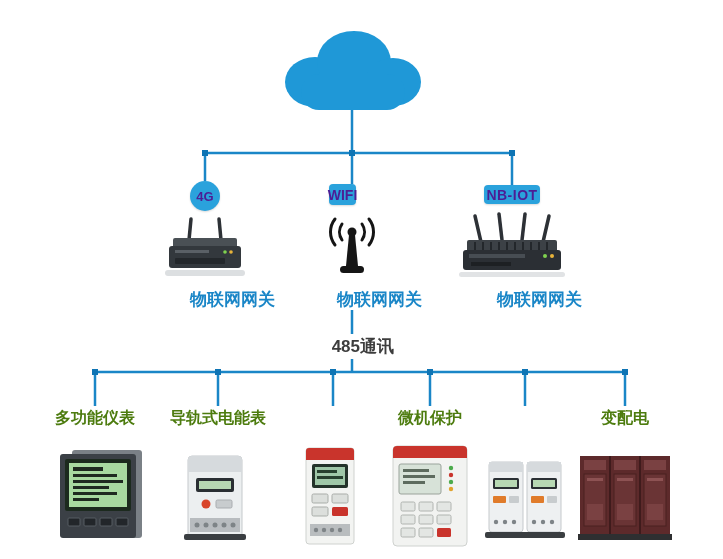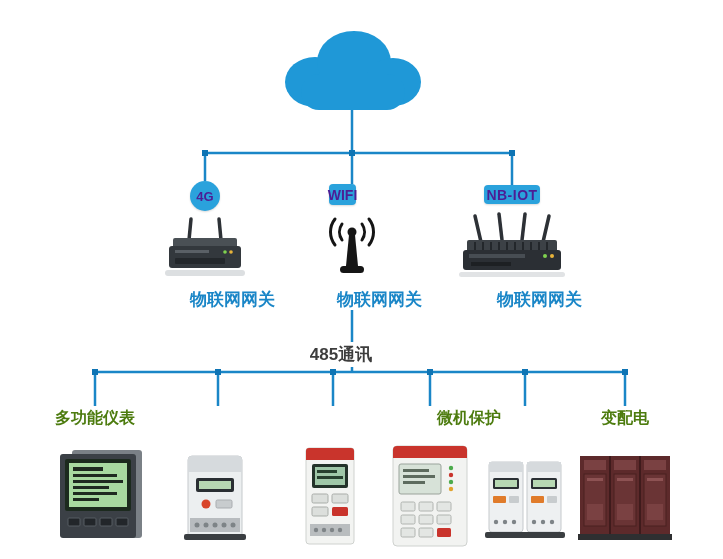--- a/index.html
+++ b/index.html
@@ -10,21 +10,21 @@
   .cloud-title{position:absolute;left:267px;top:54px;width:170px;z-index:3;text-align:center;
     color:#ffffff;font-weight:700;font-size:19px;line-height:24px;letter-spacing:1px;}
   .badge{position:absolute;z-index:3;display:flex;align-items:center;justify-content:center;
     background:#2aa2dc;color:#4c1d95;font-weight:700;box-shadow:0 1px 2px rgba(0,0,0,.15);}
   .badge-4g{left:190px;top:181px;width:30px;height:30px;border-radius:50%;font-size:13px;}
   .badge-wifi{left:329px;top:184px;width:27px;height:21px;border-radius:4px;font-size:14px;}
   .badge-nbiot{left:484px;top:185px;width:56px;height:19px;border-radius:4px;font-size:14px;letter-spacing:.5px;text-align:right;}
   .device{position:absolute;z-index:2;}
   .gw-label{position:absolute;z-index:2;width:140px;text-align:right;color:#1a86c7;
     font-weight:700;font-size:17px;top:288px;}
-  .bus-label{position:absolute;z-index:2;left:288px;top:342px;width:106px;text-align:center;
+  .bus-label{position:absolute;z-index:2;left:288px;top:334px;width:106px;text-align:right;
     color:#3d3d3d;font-weight:700;font-size:17px;background:#ffffff;padding:1px 0;}
   .t-label{position:absolute;z-index:2;width:140px;text-align:center;color:#4d7c0f;
     font-weight:700;font-size:16px;top:408px;}
 </style>
 </head>
 <body>
 
 <div class="canvas">
 
   <svg class="wires" width="723" height="559" viewBox="0 0 723 559">
@@ -131,21 +131,22 @@
     </svg>
   </span>
 
   <div class="gw-label" style="left:135px;">物联网网关</div>
   <div class="gw-label" style="left:282px;">物联网网关</div>
   <div class="gw-label" style="left:442px;">物联网网关</div>
 
   <div class="bus-label">485通讯</div>
 
   <div class="t-label" style="left:25px;">多功能仪表</div>
-  <div class="t-label" style="left:360px;margin-left:39px;">微机保护</div>
+  <div class="t-label" style="left:148px;">导轨式电能表</div>
+  <div class="t-label" style="left:360px;">微机保护</div>
   <div class="t-label" style="left:555px;">变配电</div>
 
   <span class="device" style="left:52px;top:446px;">
     <svg width="96" height="98" viewBox="0 0 96 98">
       <rect x="20" y="4" width="70" height="88" rx="3" fill="#7a8086"></rect>
       <rect x="8" y="8" width="76" height="84" rx="3" fill="#3b4046"></rect>
       <rect x="13" y="13" width="66" height="52" rx="2" fill="#1c2a1e"></rect>
       <rect x="17" y="17" width="58" height="44" fill="#a8d9a0"></rect>
       <g fill="#1f2a20">
         <rect x="21" y="21" width="30" height="4"></rect>

